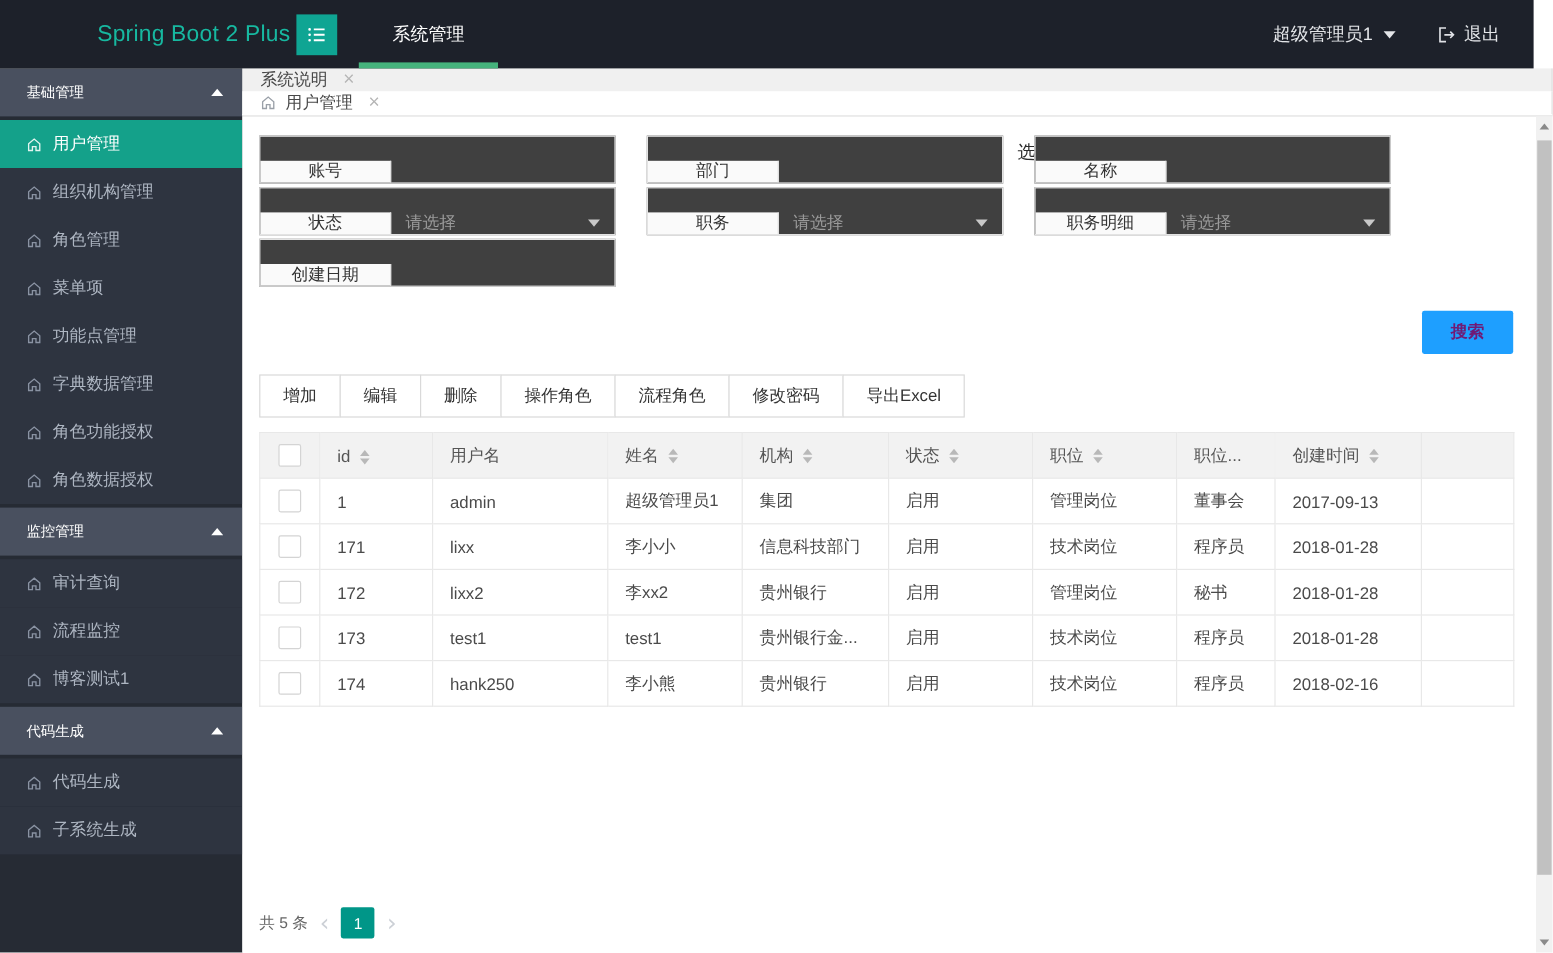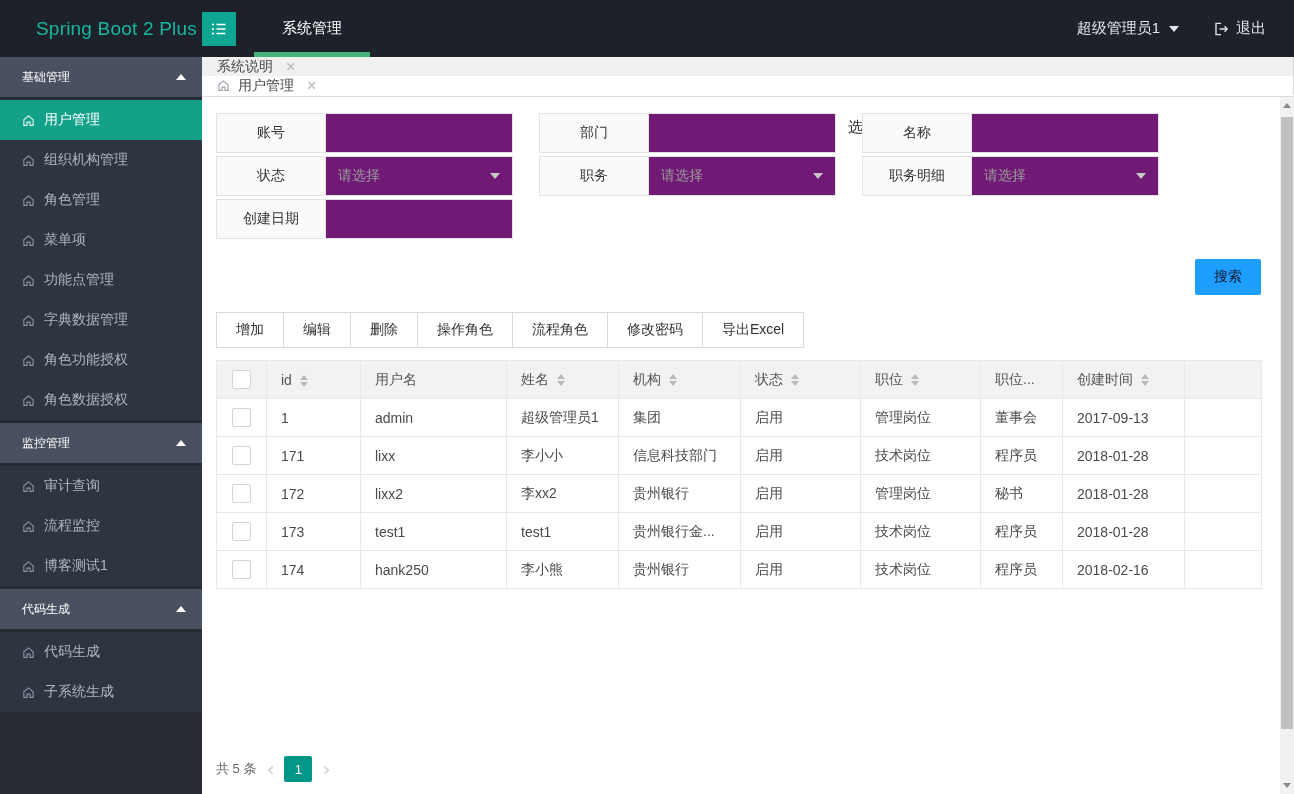--- a/index.html
+++ b/index.html
@@ -1,19 +1,19 @@
 <!DOCTYPE html>
 <html><head>
 <meta charset="utf-8">
 <style>
   html,body{margin:0;padding:0;background:#fff;font-family:"Liberation Sans","DejaVu Sans",sans-serif;}
   .app{position:relative;width:1294px;height:794px;background:#fff;overflow:hidden;}
 
   
-  .navbar{position:absolute;top:0;left:0;right:0;height:57px;background:#1d212a;display:flex;align-items:center;z-index:5;}
+  .navbar{position:absolute;top:0;left:0;right:16px;height:57px;background:#1d212a;display:flex;align-items:center;z-index:5;padding-left:45px;}
   .logo{width:202px;box-sizing:border-box;padding-left:36px;color:#17b8a0;font-size:19px;letter-spacing:.2px;}
   .hamburger{width:34px;height:34px;background:#0fa593;display:flex;align-items:center;justify-content:center;cursor:pointer;flex-shrink:0;}
   .nav-item{height:57px;display:flex;align-items:center;padding:0 28px;margin-left:18px;color:#fff;font-size:15px;position:relative;cursor:pointer;}
   .nav-item.active::after{content:'';position:absolute;left:0;right:0;bottom:0;height:5px;background:#45b37c;}
   .nav-right{margin-left:auto;display:flex;align-items:center;color:#e3e5e8;}
   .user{display:flex;align-items:center;font-size:15px;cursor:pointer;}
   .caret-down-w{width:0;height:0;border-left:5px solid transparent;border-right:5px solid transparent;border-top:6px solid #e3e5e8;margin-left:9px;}
   .logout{display:flex;align-items:center;margin:0 28px 0 34px;font-size:15px;cursor:pointer;}
   .logout svg{margin-right:7px;}
 
@@ -32,30 +32,30 @@
   .tab{display:flex;align-items:center;height:40px;box-sizing:border-box;padding:0 15px;border-right:1px solid #d8d8d8;color:#484848;font-size:14px;cursor:pointer;}
   .tab.active{background:#fff;border-bottom:1px solid #fff;}
   .tab .close{color:#b5b5b5;margin-left:13px;font-size:16px;line-height:1;}
   .tab .home-ic{color:#9aa0a8;margin-right:8px;display:flex;}
 
   
   .content{position:absolute;left:202px;top:97px;right:14px;bottom:0;background:#fff;box-sizing:border-box;padding:16px 19px 0 14px;}
 
   .form-grid{display:grid;grid-template-columns:297px 297px 297px;column-gap:26px;row-gap:3px;width:944px;}
   .field-wrap{position:relative;}
-  .field{display:flex;height:40px;border:1px solid #e3e3e3;box-sizing:border-box;background:#701a75;}
+  .field{display:flex;height:40px;border:1px solid #e3e3e3;box-sizing:border-box;background:#404040;align-items:flex-end;}
   .field-label{width:108px;flex-shrink:0;background:#fafafa;border-right:1px solid #e3e3e3;display:flex;align-items:center;justify-content:center;color:#333;font-size:14px;}
   .field-body{flex:1;display:flex;align-items:center;padding:0 12px;position:relative;min-width:0;}
   .fi{border:none;outline:none;width:100%;font-size:14px;color:#333;background:transparent;padding:0;}
   .ph{color:#9a9a9a;font-size:14px;}
   .caret-dn{position:absolute;right:12px;width:0;height:0;border-left:5px solid transparent;border-right:5px solid transparent;border-top:6px solid #c8c8c8;}
   .field-suffix{position:absolute;left:calc(100% + 12px);top:5px;font-size:15px;color:#2b2b2b;white-space:nowrap;cursor:pointer;}
 
   .search-row{display:flex;justify-content:flex-end;margin-top:20px;width:1045px;}
-  .btn-search{width:66px;height:36px;background:#1e9fff;color:#0f172a;border:none;border-radius:2px;font-size:14px;cursor:pointer;}
+  .btn-search{width:76px;height:36px;background:#1e9fff;color:#701a75;border:none;border-radius:2px;font-size:14px;cursor:pointer;font-weight:bold;}
 
   .toolbar{margin-top:17px;display:inline-flex;}
   .tbtn{height:36px;padding:0 19px;background:#fff;border:1px solid #d9d9d9;margin-left:-1px;font-size:14px;color:#333;cursor:pointer;}
   .tbtn:first-child{margin-left:0;}
 
   .data-table{margin-top:12px;border-collapse:collapse;width:1045px;table-layout:fixed;border-radius:20px;}
   .data-table th,.data-table td{border:1px solid #e8e8e8;height:38px;padding:0 4px 0 14px;text-align:left;font-weight:normal;font-size:14px;color:#4a4a4a;overflow:hidden;white-space:nowrap;box-sizing:border-box;}
   .data-table th{background:#f2f2f2;color:#555;}
   .cb-cell{padding:0 !important;text-align:center !important;}
   .cb{width:17px;height:17px;border:1px solid #d4d4d4;border-radius:2px;background:#fff;margin:0 auto;cursor:pointer;}

